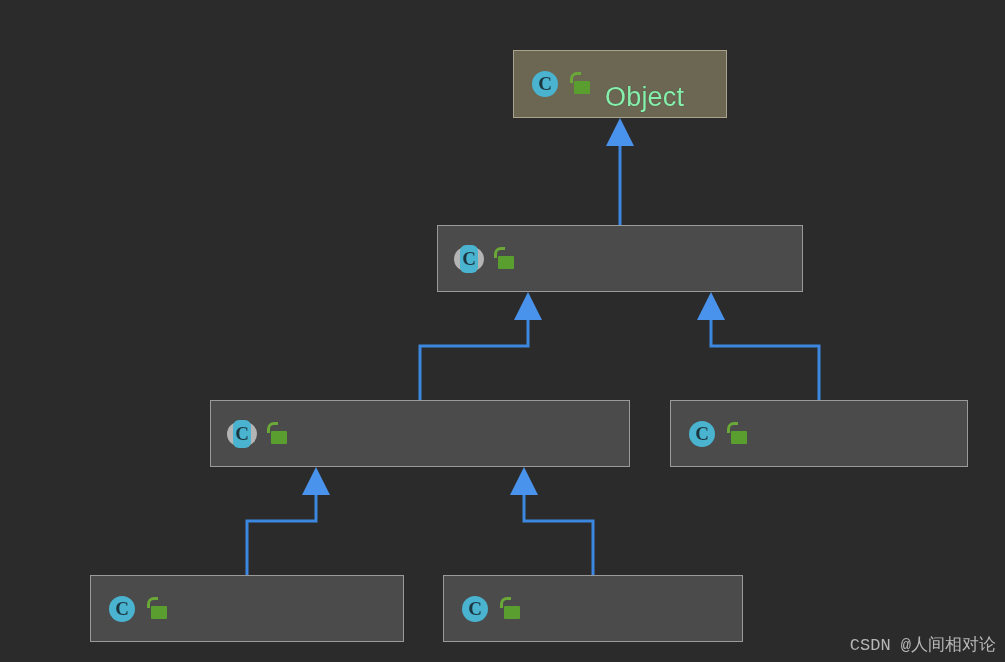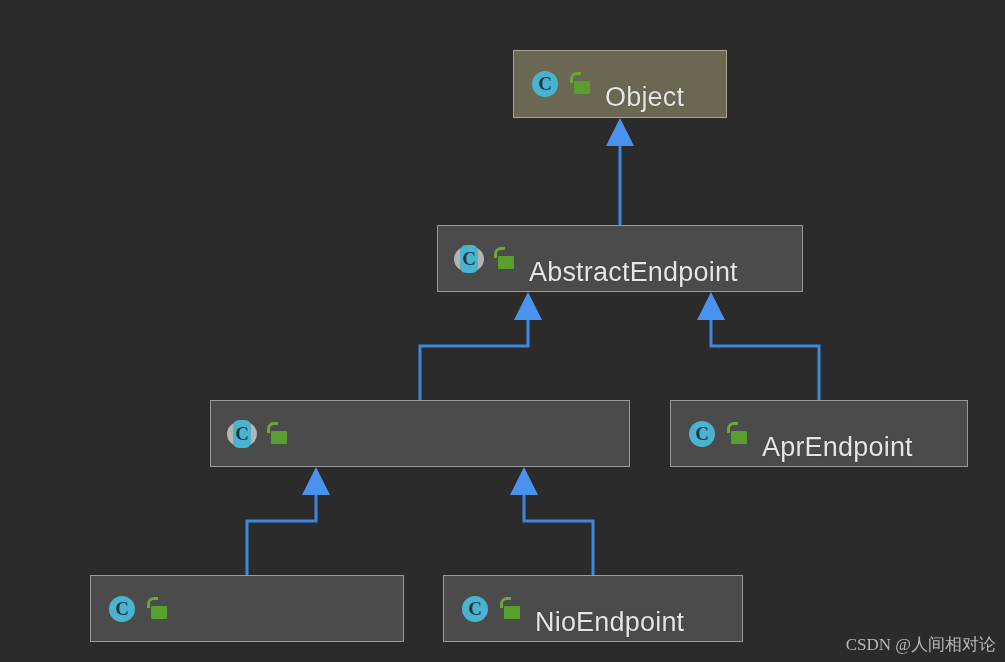--- a/index.html
+++ b/index.html
@@ -31,21 +31,21 @@
     background: #4b4b4b;
     border: 1px solid #9a9a9a;
     padding: 0 14px 0 16px;
     z-index: 2;
   }
   .node.highlight {
     background: #6b6752;
     border-color: #a9a390;
   }
   .node-label {
-    color: #e5e5e5;
+    color: #86efac;
     font-size: 27px;
     letter-spacing: 0.2px;
     white-space: nowrap;
     margin-left: 14px;
     text-shadow: 0 0 1px rgba(0,0,0,0.5);
     margin-top: 27px;
   }
   .icon-class {
     position: relative;
     width: 30px;
@@ -127,21 +127,21 @@
     height: 13px;
     background: #5a9e2f;
     border-radius: 1px;
   }
   #watermark {
     position: absolute;
     right: 9px;
     bottom: 6px;
     color: #b7b7b7;
     font-size: 17px;
-    font-family: Liberation Serif, serif;
+    font-family: Liberation Mono, monospace;
     white-space: nowrap;
     z-index: 3;
   }
 </style>
 </head>
 <body>
 
 <div id="canvas">
 
   <svg id="edges" viewBox="0 0 1005 662">
@@ -188,21 +188,20 @@
     <span class="icon-class abstract">
       <span class="paren-l"></span>
         <span class="paren-r"></span>
       <span class="disc"></span>
         <span class="cletter">C</span>
     </span>
     <span class="icon-lock">
       <span class="shackle"></span>
         <span class="body"></span>
     </span>
-    <span class="node-label">AbstractEndpoint</span>
   </div>
 
   <div class="node" style="left:210px; top:400px; width:420px; height:67px;">
     <span class="icon-class abstract">
       <span class="paren-l"></span>
         <span class="paren-r"></span>
       <span class="disc"></span>
         <span class="cletter">C</span>
     </span>
     <span class="icon-lock">
@@ -213,21 +212,20 @@
 
   <div class="node" style="left:670px; top:400px; width:298px; height:67px;">
     <span class="icon-class">
       <span class="disc"></span>
         <span class="cletter">C</span>
     </span>
     <span class="icon-lock">
       <span class="shackle"></span>
         <span class="body"></span>
     </span>
-    <span class="node-label">AprEndpoint</span>
   </div>
 
   <div class="node" style="left:90px; top:575px; width:314px; height:67px;">
     <span class="icon-class">
       <span class="disc"></span>
         <span class="cletter">C</span>
     </span>
     <span class="icon-lock">
       <span class="shackle"></span>
         <span class="body"></span>
@@ -236,18 +234,17 @@
 
   <div class="node" style="left:443px; top:575px; width:300px; height:67px;">
     <span class="icon-class">
       <span class="disc"></span>
         <span class="cletter">C</span>
     </span>
     <span class="icon-lock">
       <span class="shackle"></span>
         <span class="body"></span>
     </span>
-    <span class="node-label">NioEndpoint</span>
   </div>
 
   <div id="watermark">CSDN @人间相对论</div>
 
 </div>
 
 </body></html>

